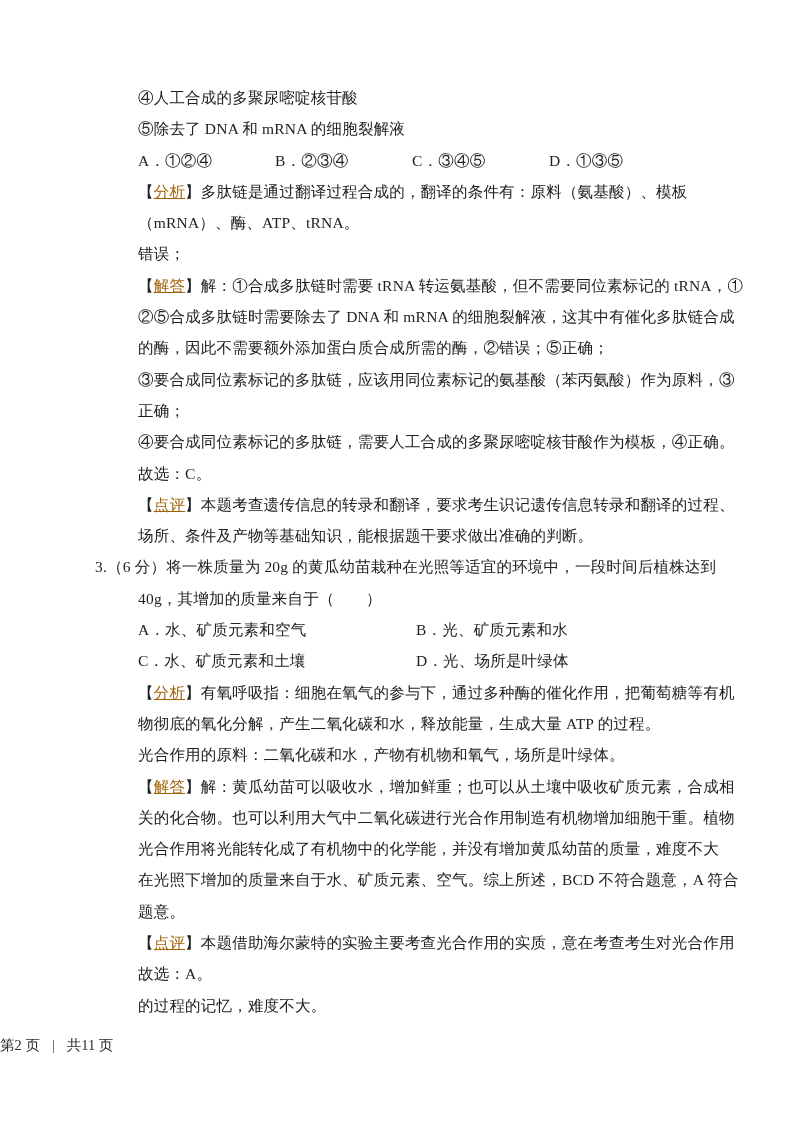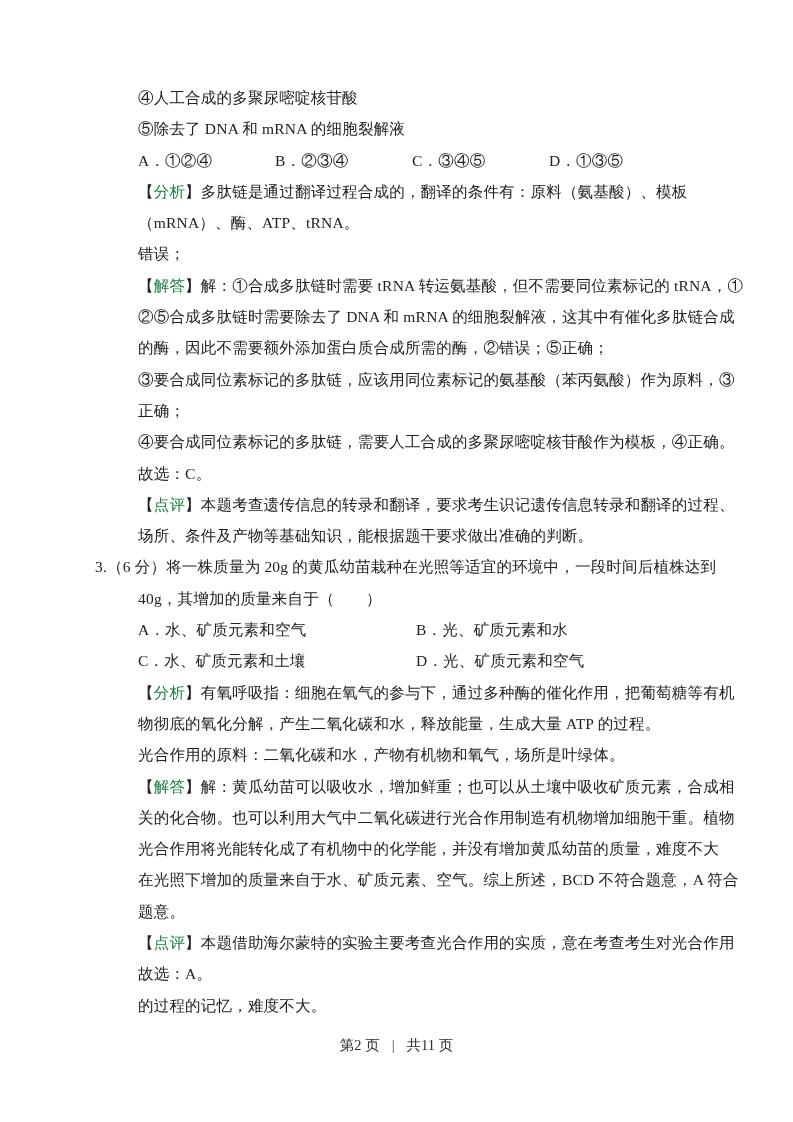--- a/index.html
+++ b/index.html
@@ -34,28 +34,28 @@
   }
   .line.opts {
     display: flex;
     align-items: center;
   }
   .opts .col {
     flex: 0 0 auto;
     display: inline-block;
   }
   .blue {
-    color: #15803d;
+    color: #a16207;
+    text-decoration: underline;
   }
   .footer {
     position: absolute;
     left: 0;
     top: 1036px;
     width: 100%;
-    text-align: center;
     font-size: 14.5px;
     color: #2b2b2b;
   }
   .footer .sep {
     display: inline-block;
     margin: 0 12px;
     color: #444444;
   }
 </style>
 </head>
@@ -84,21 +84,21 @@
       <div class="line indent"><span>【</span><span class="blue">点评</span><span>】</span><span>本题考查遗传信息的转录和翻译，要求考生识记遗传信息转录和翻译的过程、</span></div>
       <div class="line indent"><span>场所、条件及产物等基础知识，能根据题干要求做出准确的判断。</span></div>
       <div class="line"><span>3.（6 分）将一株质量为 20g 的黄瓜幼苗栽种在光照等适宜的环境中，一段时间后植株达到</span></div>
       <div class="line indent"><span>40g，其增加的质量来自于（　　）</span></div>
       <div class="line indent opts">
         <span class="col" style="width: 278px;">A．水、矿质元素和空气</span>
         <span class="col">B．光、矿质元素和水</span>
       </div>
       <div class="line indent opts">
         <span class="col" style="width: 278px;">C．水、矿质元素和土壤</span>
-        <span class="col">D．光、矿质元素和空气</span>
+        <span class="col">D．光、场所是叶绿体</span>
       </div>
       <div class="line indent"><span>【</span><span class="blue">分析</span><span>】</span><span>有氧呼吸指：细胞在氧气的参与下，通过多种酶的催化作用，把葡萄糖等有机</span></div>
       <div class="line indent"><span>物彻底的氧化分解，产生二氧化碳和水，释放能量，生成大量 ATP 的过程。</span></div>
       <div class="line indent"><span>光合作用的原料：二氧化碳和水，产物有机物和氧气，场所是叶绿体。</span></div>
       <div class="line indent"><span>【</span><span class="blue">解答</span><span>】</span><span>解：黄瓜幼苗可以吸收水，增加鲜重；也可以从土壤中吸收矿质元素，合成相</span></div>
       <div class="line indent"><span>关的化合物。也可以利用大气中二氧化碳进行光合作用制造有机物增加细胞干重。植物</span></div>
       <div class="line indent"><span>光合作用将光能转化成了有机物中的化学能，并没有增加黄瓜幼苗的质量，难度不大</span></div>
       <div class="line indent"><span>在光照下增加的质量来自于水、矿质元素、空气。综上所述，BCD 不符合题意，A 符合</span></div>
       <div class="line indent"><span>题意。</span></div>
       <div class="line indent"><span>【</span><span class="blue">点评</span><span>】</span><span>本题借助海尔蒙特的实验主要考查光合作用的实质，意在考查考生对光合作用</span></div>

